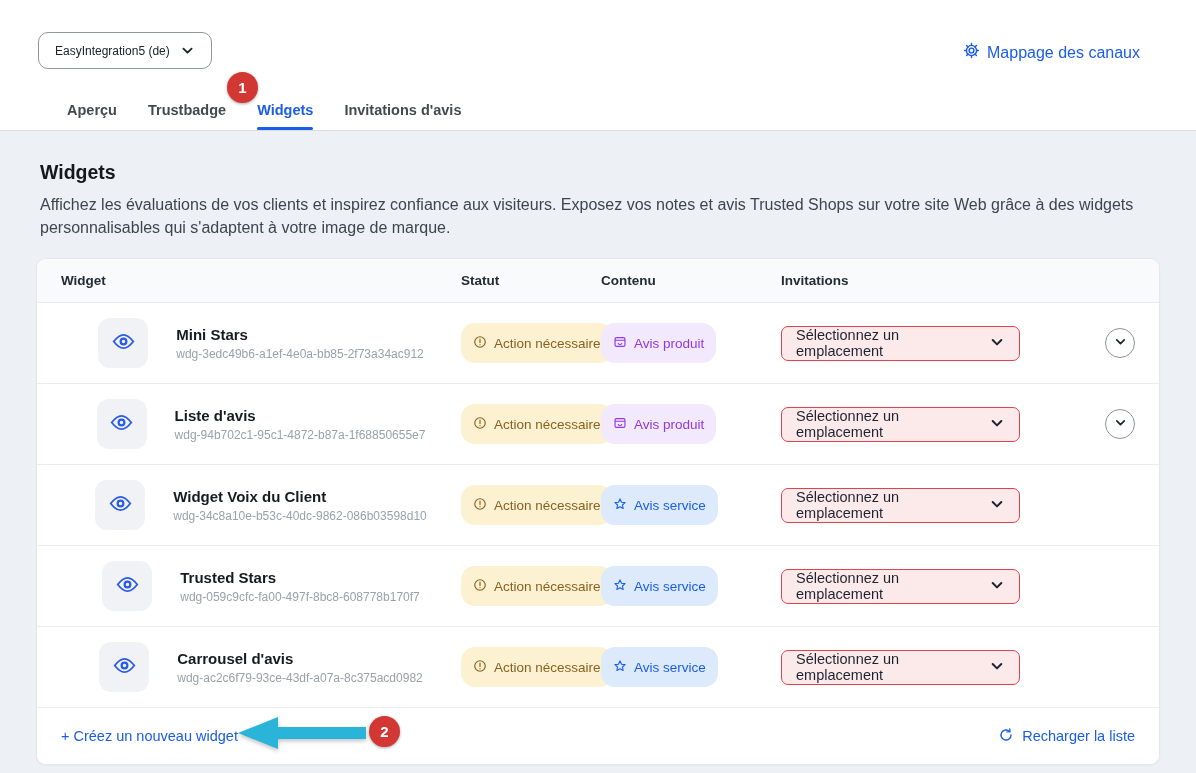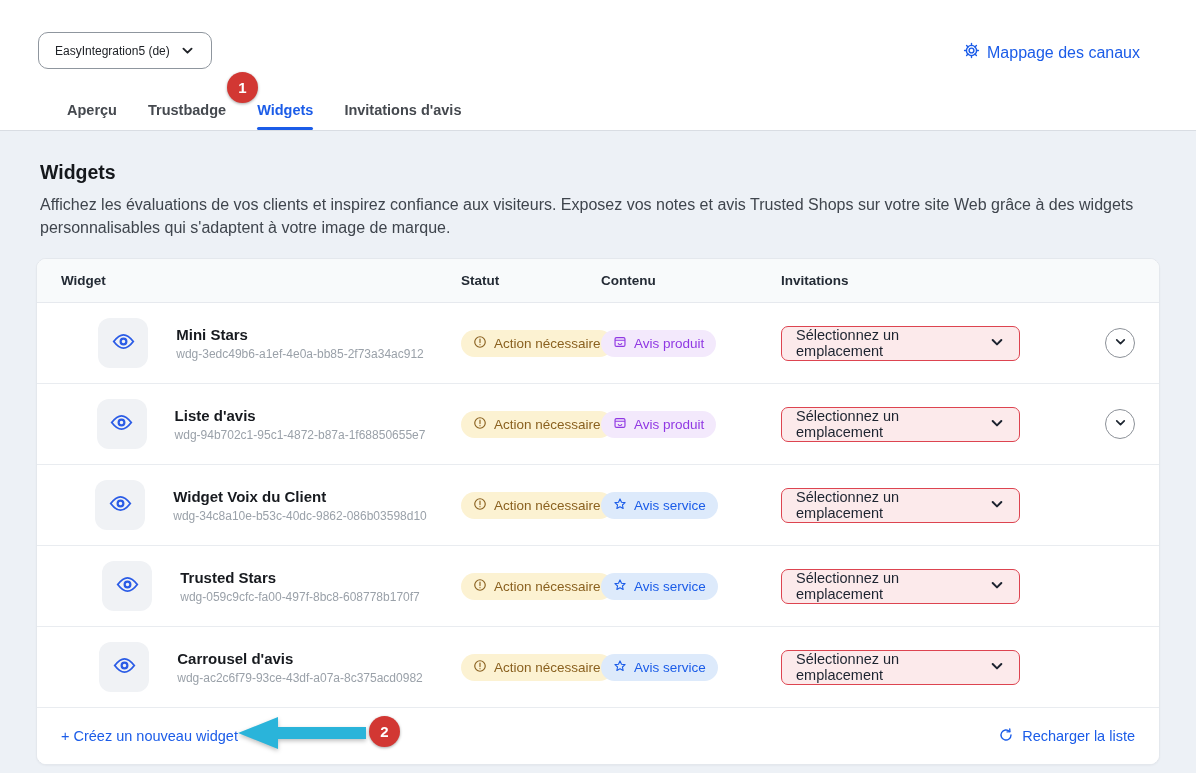--- a/index.html
+++ b/index.html
@@ -35,21 +35,21 @@
   .grid-row { display:grid; grid-template-columns:400px 140px 180px 292px 1fr; align-items:center; padding:0 24px; }
   .thead { height:44px; background:#f8fafb; border-bottom:1px solid #e6e9ee; }
   .thead span { font-size:13.5px; font-weight:bold; color:#242b35; }
   .trow { height:81px; border-bottom:1px solid #e9ecf0; background:#fff; }
 
   .widget-cell { display:flex; align-items:center; gap:28px;justify-content:center; }
   .eye-btn { width:50px; height:50px; border-radius:12px; background:#f0f2f5; display:flex; align-items:center; justify-content:center; cursor:pointer; flex:none; }
   .w-name { font-size:15px; font-weight:bold; color:#171a1f; }
   .w-id { font-size:12px; color:#9aa1a9; margin-top:4px; }
 
-  .badge { display:inline-flex; align-items:center; gap:7px; height:27px; padding:0 12px; border-radius:14px; font-size:13.5px; white-space:nowrap; }
+  .badge { display:inline-flex; align-items:center; gap:7px; height:40px; padding:0 12px; border-radius:14px; font-size:13.5px; white-space:nowrap; }
   .badge-status { background:#fcf2d2; color:#8a6120; }
   .badge-product { background:#f3e9fc; color:#9038e3; }
   .badge-service { background:#ddeafb; color:#1b5ce8; }
   .badge svg { flex:none; }
 
   .placement-select { width:239px; height:35px; border:1.5px solid #dd4450; border-radius:7px; background:#fceaeb;
     display:flex; align-items:center; justify-content:space-between; padding:0 14px; font-size:14.5px; color:#1d2430; cursor:pointer; }
 
   .actions-cell { display:flex; justify-content:flex-end; }
   .expand-btn { width:30px; height:30px; border-radius:50%; border:1px solid #8c9198; background:#fff;

